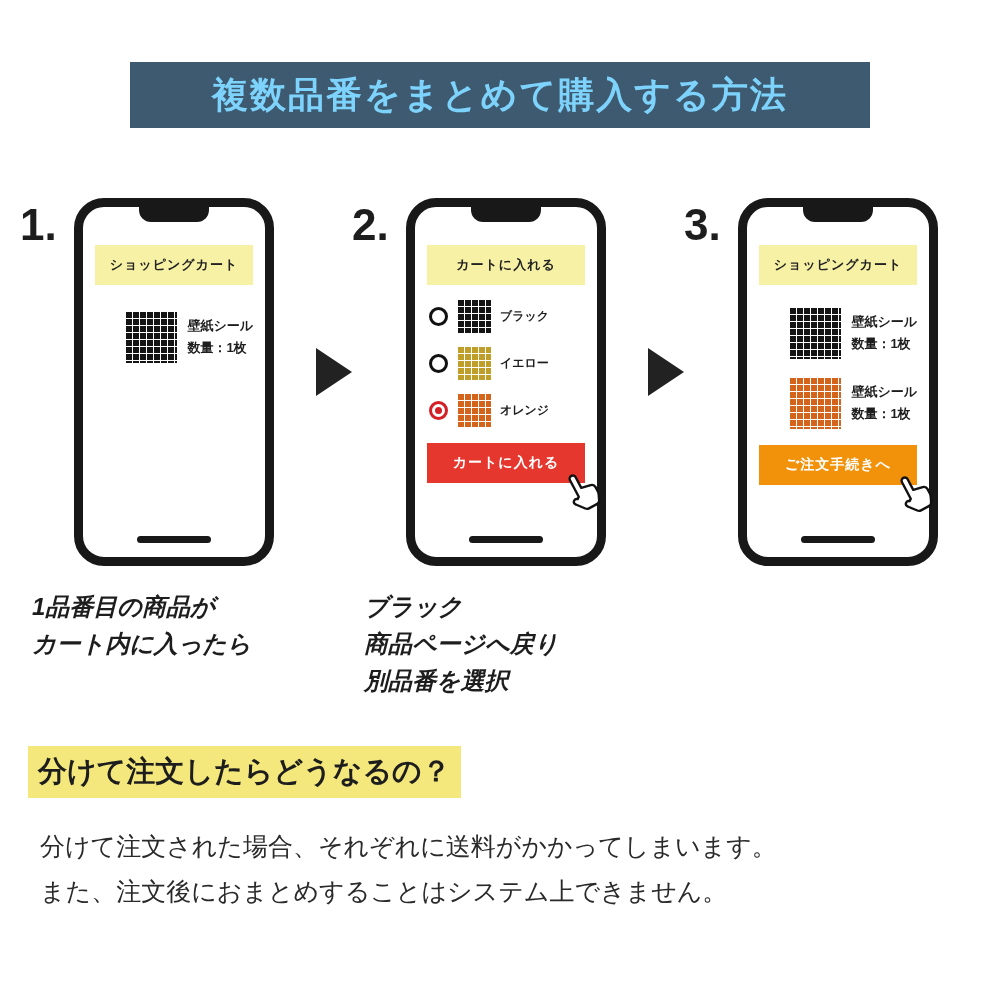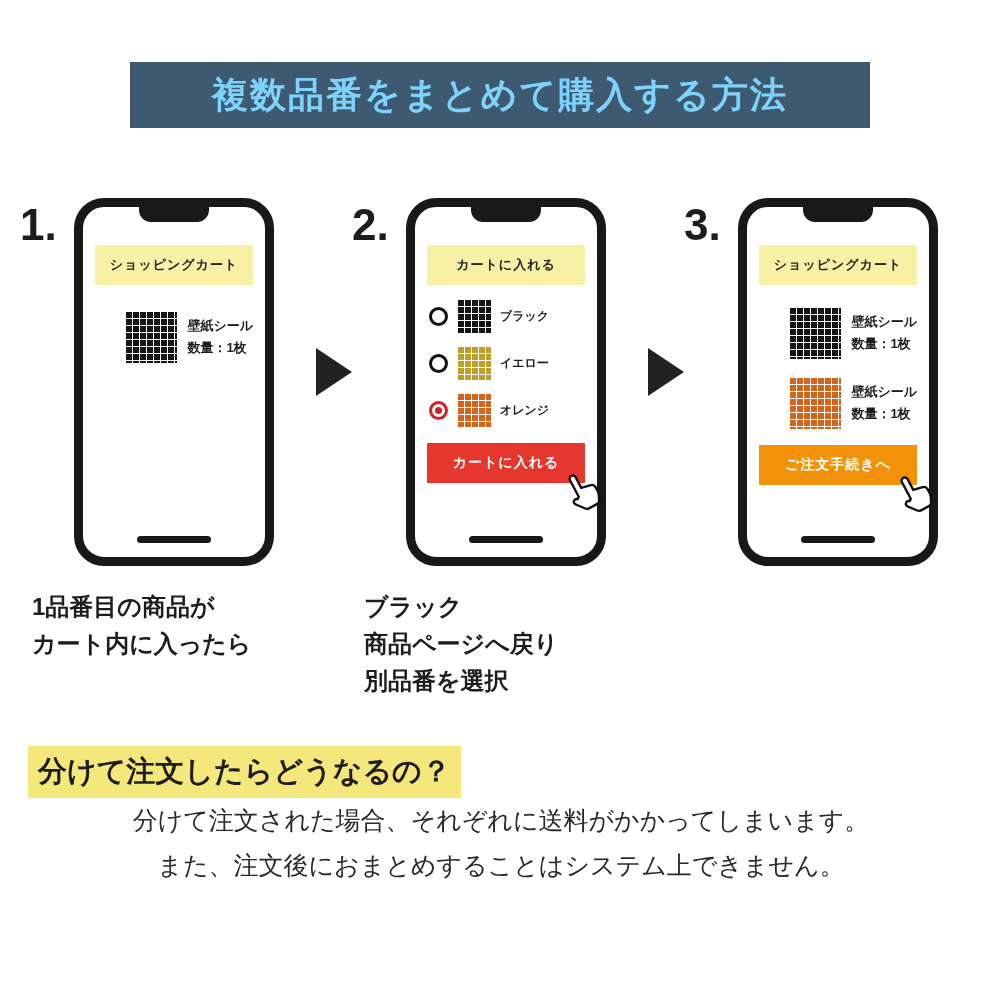--- a/index.html
+++ b/index.html
@@ -113,32 +113,32 @@
     border-left: 36px solid #222;
     border-top: 24px solid transparent;
     border-bottom: 24px solid transparent;
     margin-top: 150px;
   }
 
   
   .caption {
     margin: 22px 0 0 12px;
     font-size: 24px; font-weight: 600; line-height: 1.55;
-    white-space: pre-line; color: #1d1d1d;
+    white-space: pre-line; color: #1d1d1d; font-style: italic;
   }
 
   
   .note { margin: 46px 38px 0 28px; }
   .note-heading {
     display: inline-block;
     background: #f4e87c;
     font-size: 29px; font-weight: bold;
     padding: 6px 10px; color: #1d1d1d;
   }
-  .note-body { padding-left: 12px; text-align: center; }
+  .note-body { margin-top: 26px; padding-left: 12px; }
   .note-body p { font-size: 25px; line-height: 1.8; color: #2a2a2a; }
 </style>
 </head>
 <body>
 
 <header class="header-banner">
   <h1>複数品番をまとめて購入する方法</h1>
 </header>
 
 <div class="steps-row">

